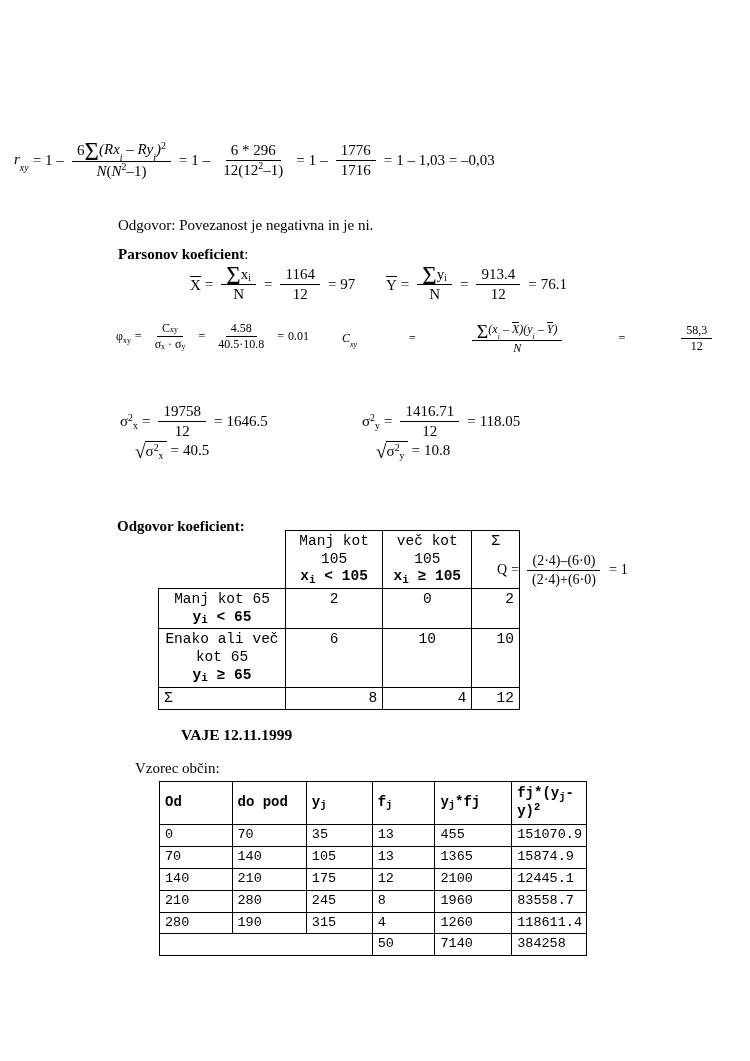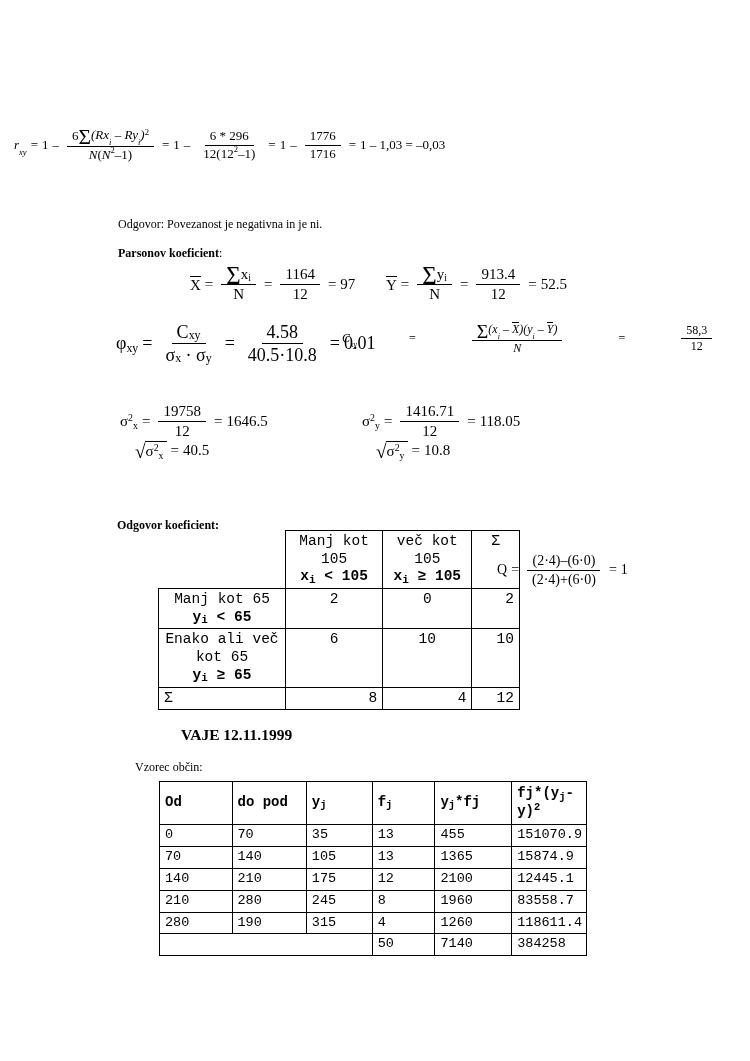--- a/index.html
+++ b/index.html
@@ -107,21 +107,21 @@
     border-top: 1.2px solid #000;
     padding: 1px 3px 0 1px;
     margin-left: -1px;
   }
 
   
   .ptext {
     position: absolute;
     white-space: nowrap;
     font-family: "Liberation Serif", serif;
-    font-size: 12px;
+    font-size: 15px;
   }
   .pbold { font-weight: bold; }
 
   
   table {
     border-collapse: collapse;
     font-family: Liberation Mono, monospace;
     margin-left: 41px;
   }
 
@@ -195,21 +195,21 @@
     position: relative;
     top: -0.45em;
   }
   .vzorec td.blank { }
 </style>
 </head>
 <body>
 
 <div class="page">
 
-  <div class="mathrow" style="left:14px; top:128px; font-size:13px;">
+  <div class="mathrow" style="left:14px; top:141px; font-size:15px;">
     <span class="it"><span>r</span><span class="sub">xy</span></span>
     <span class="op">=</span>
     <span>1</span>
     <span class="op">–</span>
     <span class="frac">
       <span class="num">
         <span>6</span>
           <span class="sigma-big">Σ</span>
           <span class="it"><span>(</span><span>Rx</span><span class="sub">i</span>&nbsp;<span class="up">–</span>&nbsp;<span>Ry</span><span class="sub">i</span><span>)</span><span class="sup">2</span></span>
       </span>
@@ -280,24 +280,24 @@
           <span class="subn">i</span>
         </span>
       <span class="den">N</span>
     </span>
     <span class="op">=</span>
     <span class="frac">
       <span class="num">913.4</span>
       <span class="den">12</span>
     </span>
     <span class="op">=</span>
-    <span>52.5</span>
-  </div>
-
-  <div class="mathrow" style="left:116px; top:322px; font-size:18px;">
+    <span>76.1</span>
+  </div>
+
+  <div class="mathrow" style="left:116px; top:322px; font-size:12px;">
     <span><span>φ</span><span class="subn">xy</span></span>
     <span class="op">=</span>
     <span class="frac">
       <span class="num">
           <span>C</span>
           <span class="subn">xy</span>
         </span>
       <span class="den"><span>σ</span><span class="subn">x</span>&nbsp;<span>·</span>&nbsp;<span>σ</span><span class="subn">y</span></span>
     </span>
     <span class="op">=</span>

